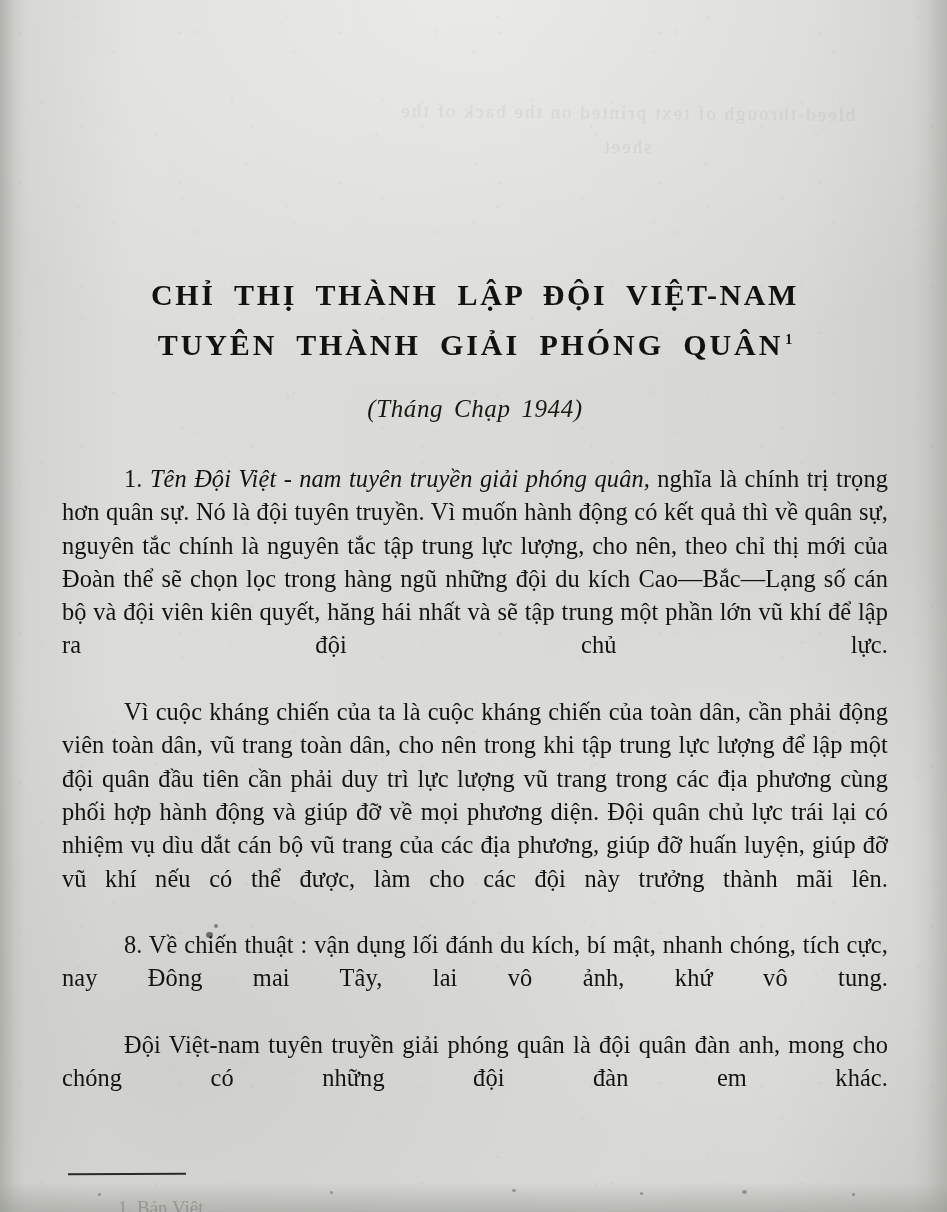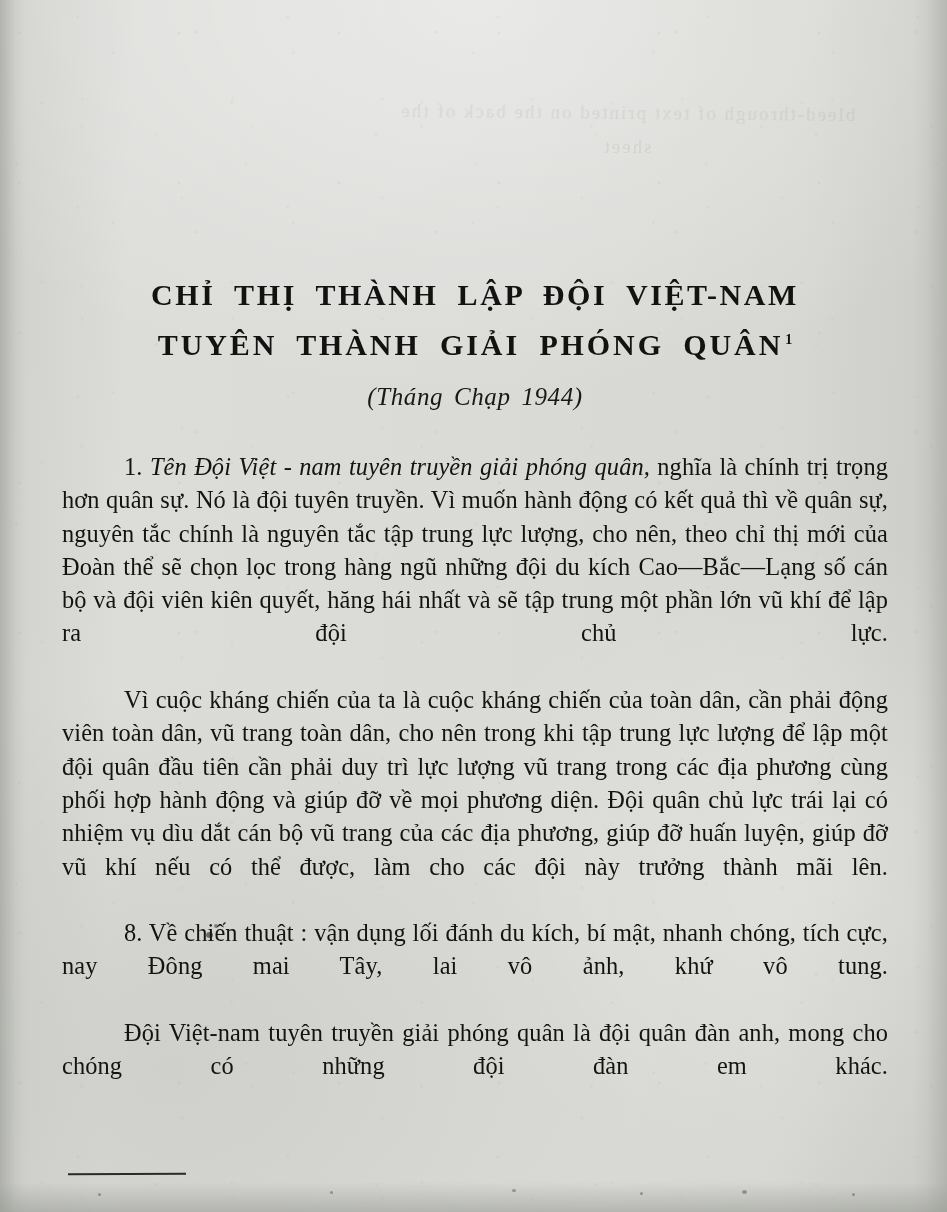--- a/index.html
+++ b/index.html
@@ -114,21 +114,21 @@
 
   .title-line sup {
     font-size: 14px;
     font-weight: 700;
     letter-spacing: 0;
     vertical-align: super;
     margin-left: 2px;
   }
 
   .subtitle {
-    margin-top: 16px;
+    margin-top: 28px;
     font-style: italic;
     font-size: 25px;
     letter-spacing: 0.6px;
     word-spacing: 4px;
     color: #191914;
   }
 
   
   .para {
     margin: 0;
@@ -229,14 +229,15 @@
 
 
     <p class="para" id="p4">8. Về chiến thuật : vận dụng lối đánh du kích, bí mật, nhanh chóng, tích cực, nay Đông mai Tây, lai vô ảnh, khứ vô tung.</p>
 
     <p class="para" id="p5">Đội Việt-nam tuyên truyền giải phóng quân là đội quân đàn anh, mong cho chóng có những đội đàn em khác.</p>
 
   </div>
 
   <div id="footnote-rule"></div>
 
+  <div id="footnote">1. Bản Việt</div>
 
 </div>
 
 </body></html>

